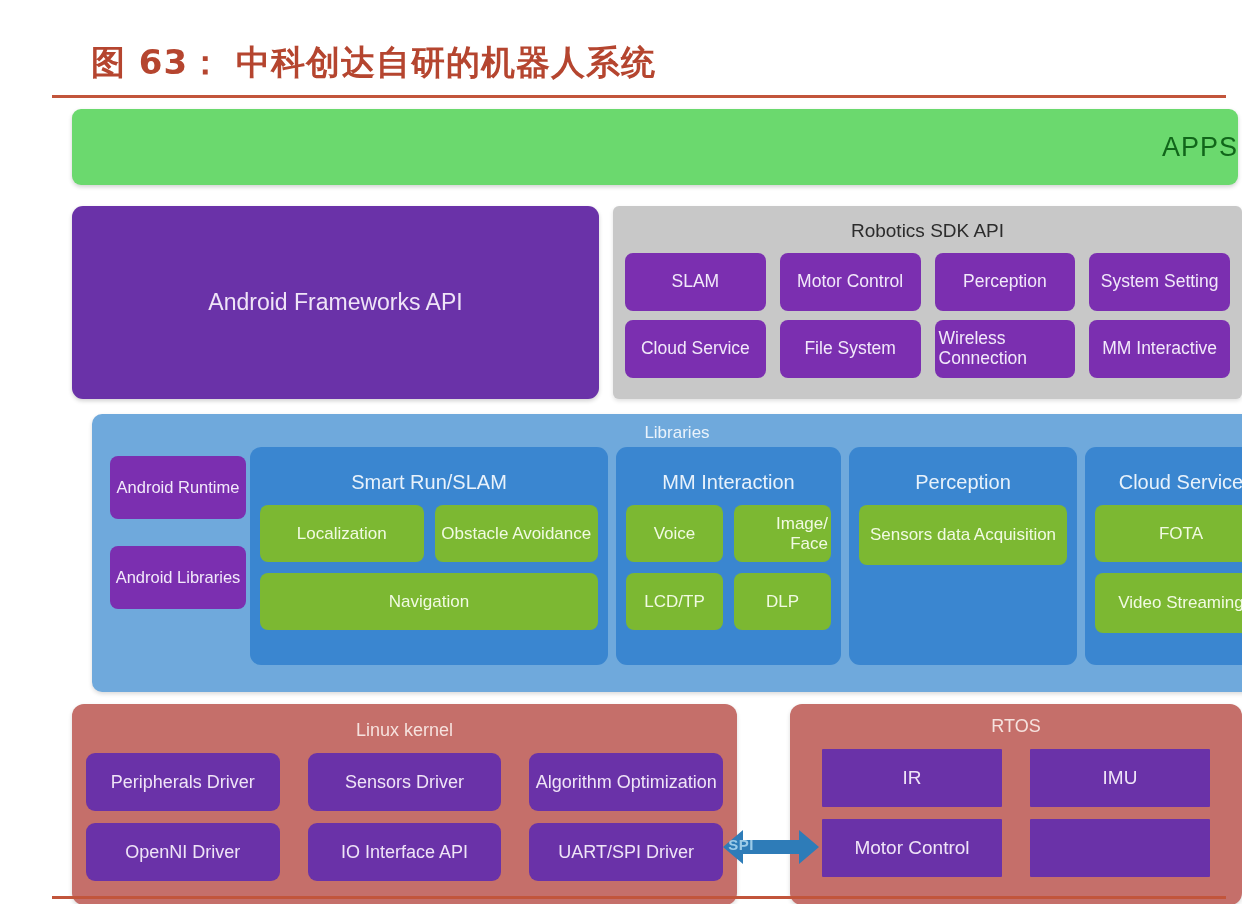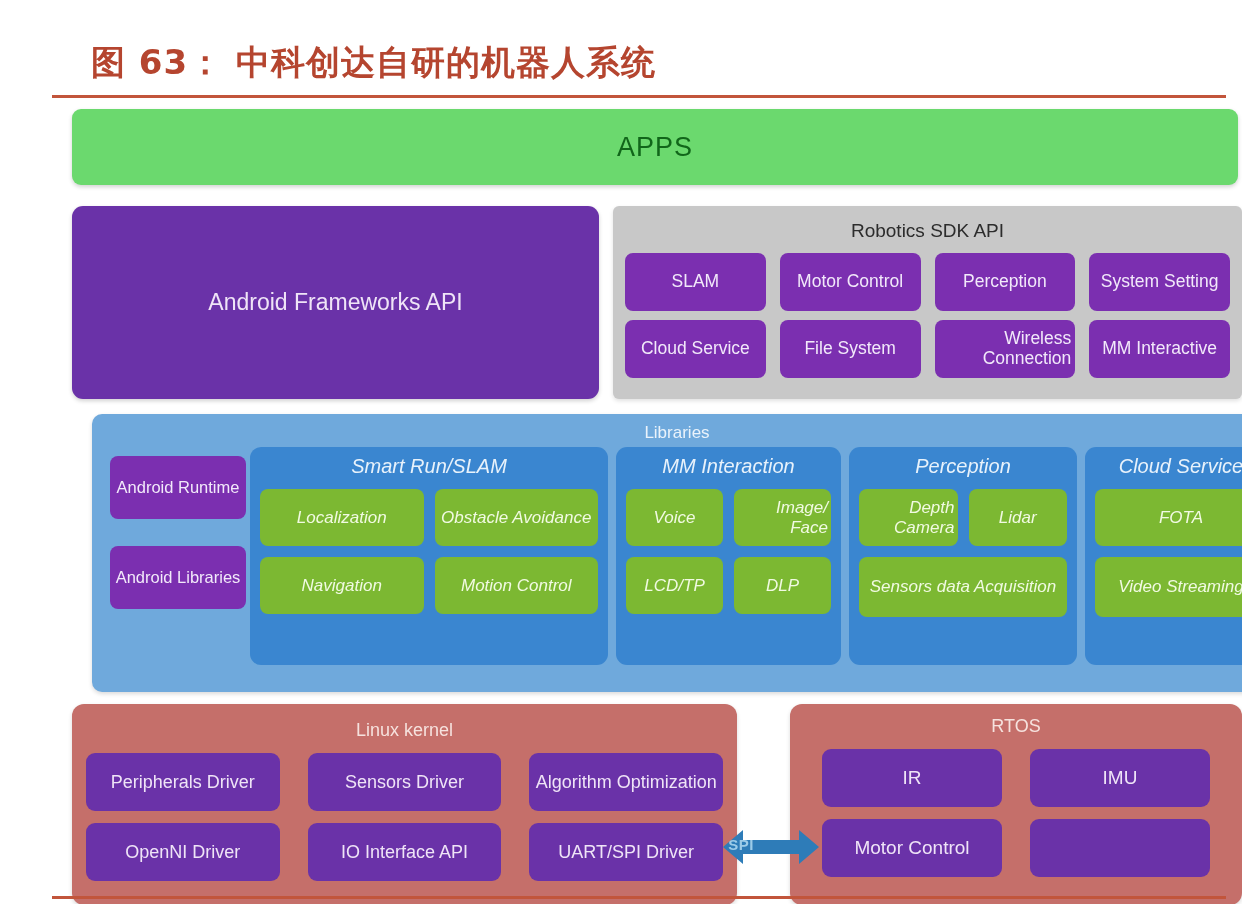--- a/index.html
+++ b/index.html
@@ -57,21 +57,21 @@
     position: absolute;
     left: 72px;
     top: 8px;
     width: 1166px;
     height: 76px;
     background: #6BD96E;
     border-radius: 9px;
     box-shadow: 0 2px 4px rgba(0,0,0,0.18);
     display: flex;
     align-items: center;
-    justify-content: center;
+    justify-content: flex-end;
   }
   #apps-label {
     color: #11661A;
     font-size: 27px;
     letter-spacing: 1px;
   }
 
   
   #framework-box {
     position: absolute;
@@ -114,21 +114,21 @@
     gap: 9px 14px;
     padding: 11px 12px 12px 12px;
   }
   .sdk-cell {
     background: #7B2FB0;
     border-radius: 8px;
     height: 58px;
     display: flex;
     align-items: center;
     justify-content: center;
-    text-align: right;
+    text-align: left;
     color: #F2E9FA;
     font-size: 17.5px;
     line-height: 1.12;
     padding: 0 4px;
     box-sizing: border-box;
   }
 
   
   #libraries-panel {
     position: absolute;
@@ -169,22 +169,21 @@
     line-height: 1.14;
     margin-bottom: 27px;
   }
   .lib-group {
     position: absolute;
     top: 33px;
     background: #3A86D0;
     border-radius: 11px;
     height: 218px;
     box-sizing: border-box;
-    padding: 0 10px;
-    font-style: italic;
+    padding: 16px 10px;
   }
   .lib-group-title {
     text-align: center;
     color: #E8F2FB;
     font-size: 20px;
     padding-top: 8px;
   }
   .lib-row {
     display: flex;
     gap: 11px;
@@ -264,21 +263,21 @@
     justify-content: center;
     text-align: center;
     color: #EFE4F7;
     font-size: 18px;
     line-height: 1.14;
     padding: 0 4px;
     box-sizing: border-box;
   }
   .rtos-chip {
     background: #6A32A8;
-    border-radius: 9px;
+    border-radius: 1px;
     flex: 1;
     height: 58px;
     display: flex;
     align-items: center;
     justify-content: center;
     text-align: center;
     color: #EFE4F7;
     font-size: 19px;
     padding: 12px 4px;
     box-sizing: border-box;
@@ -355,42 +354,37 @@
     </div>
 
     <div class="lib-group" id="group-smartrun">
       <div class="lib-group-title">Smart Run/SLAM</div>
       <div class="lib-row">
         <div class="lib-chip">Localization</div>
         <div class="lib-chip">Obstacle Avoidance</div>
       </div>
       <div class="lib-row">
         <div class="lib-chip">Navigation</div>
-        <div class="lib-chip">Motion Control</div>
       </div>
     </div>
 
     <div class="lib-group" id="group-mm">
       <div class="lib-group-title">MM Interaction</div>
       <div class="lib-row">
         <div class="lib-chip">Voice</div>
         <div class="lib-chip">Image/ Face</div>
       </div>
       <div class="lib-row">
         <div class="lib-chip">LCD/TP</div>
         <div class="lib-chip">DLP</div>
       </div>
     </div>
 
     <div class="lib-group" id="group-percep">
       <div class="lib-group-title">Perception</div>
-      <div class="lib-row">
-        <div class="lib-chip">Depth Camera</div>
-        <div class="lib-chip">Lidar</div>
-      </div>
       <div class="lib-row">
         <div class="lib-chip tall">Sensors data Acquisition</div>
       </div>
     </div>
 
     <div class="lib-group" id="group-cloud">
       <div class="lib-group-title">Cloud Service</div>
       <div class="lib-row">
         <div class="lib-chip">FOTA</div>
       </div>

